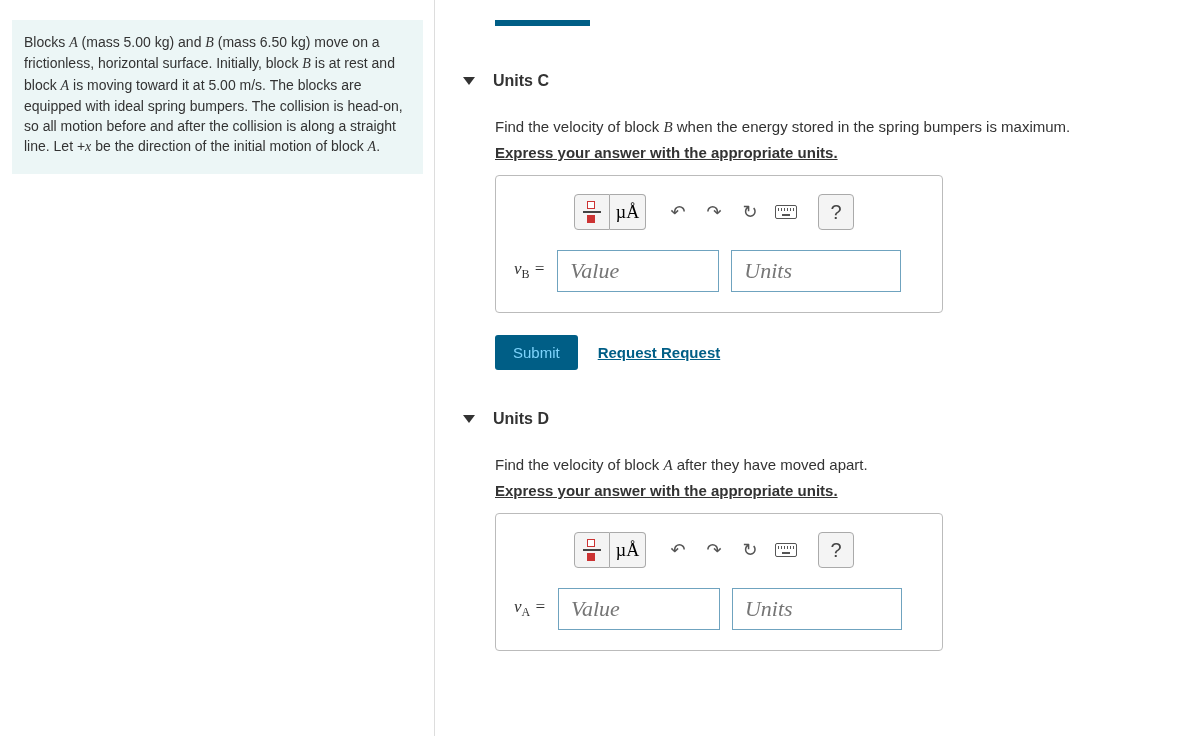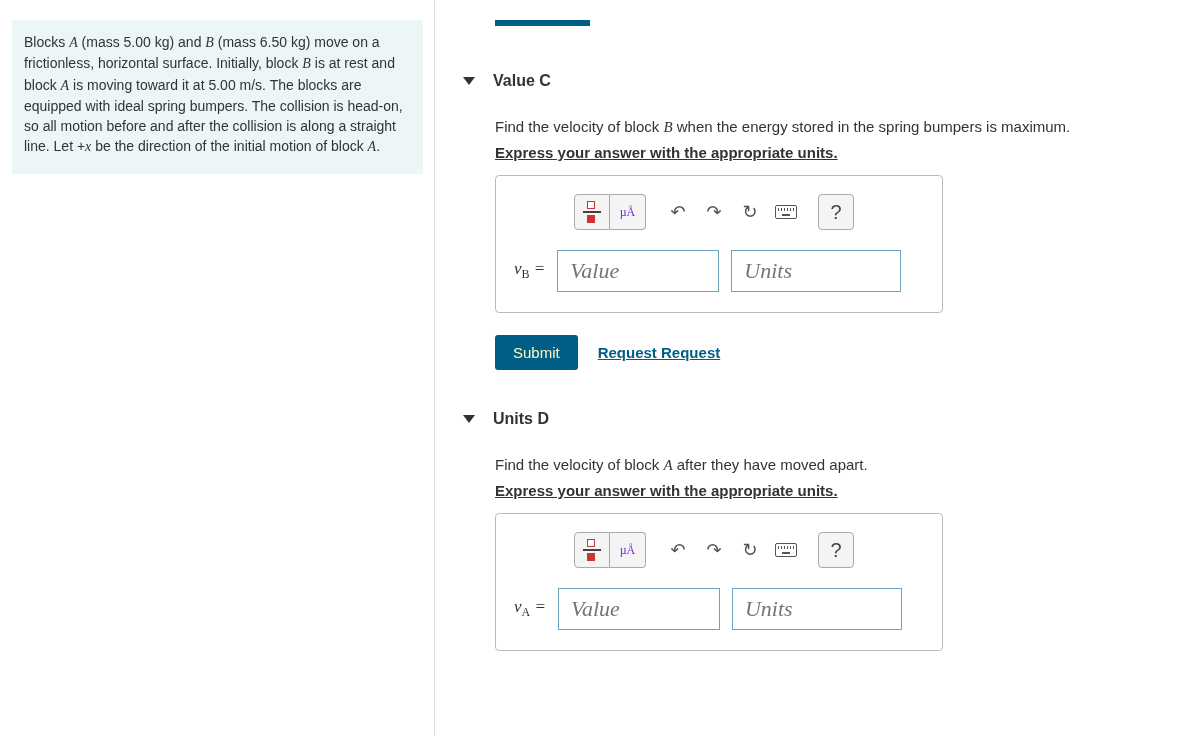--- a/index.html
+++ b/index.html
@@ -121,22 +121,22 @@
   }
   .frac-icon .bar {
     position: absolute; top: 10px; left: 0; right: 0; height: 2px; background: #444;
   }
   .frac-icon .bot {
     position: absolute; bottom: 0; left: 4px; width: 8px; height: 8px;
     background: #c33;
   }
   .mua {
     font-family: "Times New Roman", serif;
-    font-size: 12px;
-    color: #6d28d9;
+    font-size: 18px;
+    color: #000000;
   }
   .kbd-icon {
     display: inline-block;
     width: 22px; height: 14px;
     border: 1.5px solid #555;
     border-radius: 2px;
     position: relative;
   }
   .kbd-icon::before {
     content: "";
@@ -176,21 +176,21 @@
   .value-input { width: 162px; }
   .units-input { width: 170px; }
   .action-row {
     display: flex;
     align-items: center;
     gap: 20px;
     margin-top: 22px;
   }
   .submit-btn {
     background: #005e86;
-    color: #fef9c3;
+    color: #7dd3fc;
     border: none;
     border-radius: 3px;
     padding: 9px 18px;
     font-size: 15px;
     cursor: pointer;
   }
   .request-link {
     color: #005e86;
     font-weight: bold;
     font-size: 15px;
@@ -205,21 +205,21 @@
   <div class="left-col">
     <div class="problem-box">Blocks <span class="mathit">A</span> (mass 5.00 kg) and <span class="mathit">B</span> (mass 6.50 kg) move on a frictionless, horizontal surface. Initially, block <span class="mathit">B</span> is at rest and block <span class="mathit">A</span> is moving toward it at 5.00 m/s. The blocks are equipped with ideal spring bumpers. The collision is head-on, so all motion before and after the collision is along a straight line. Let +<span class="mathit">x</span> be the direction of the initial motion of block <span class="mathit">A</span>.</div>
   </div>
 
   <div class="right-col">
     <div class="progress-marker"></div>
 
     <div class="part">
       <div class="part-header">
         <span class="caret"></span>
-        <span class="part-title">Value C</span>
+        <span class="part-title">Units C</span>
       </div>
       <div class="instruction">Find the velocity of block <span class="mathit">B</span> when the energy stored in the spring bumpers is maximum.</div>
       <div class="instruction"><strong>Express your answer with the appropriate units.</strong></div>
 
       <div class="answer-box">
         <div class="toolbar">
           <div class="tool-btn">
             <span class="frac-icon">
                 <span class="top"></span>
                 <span class="bar"></span>

